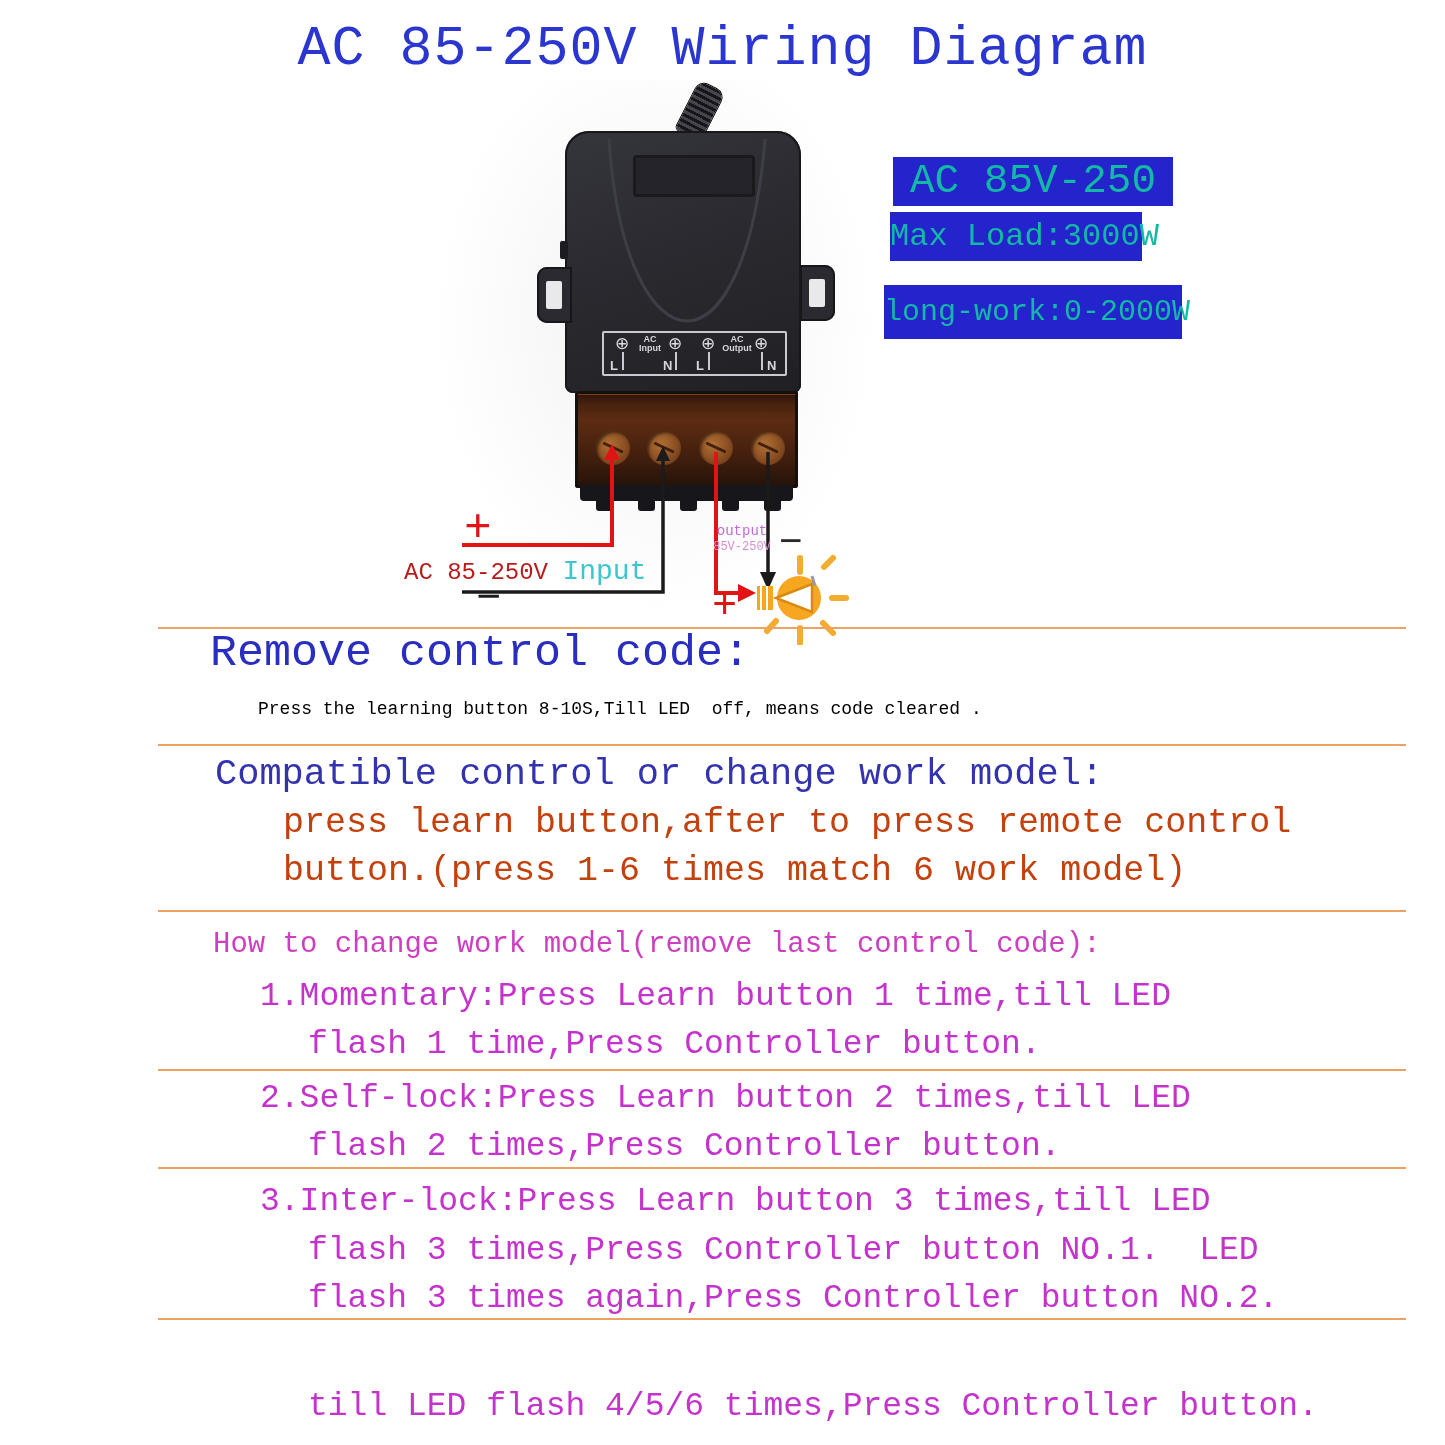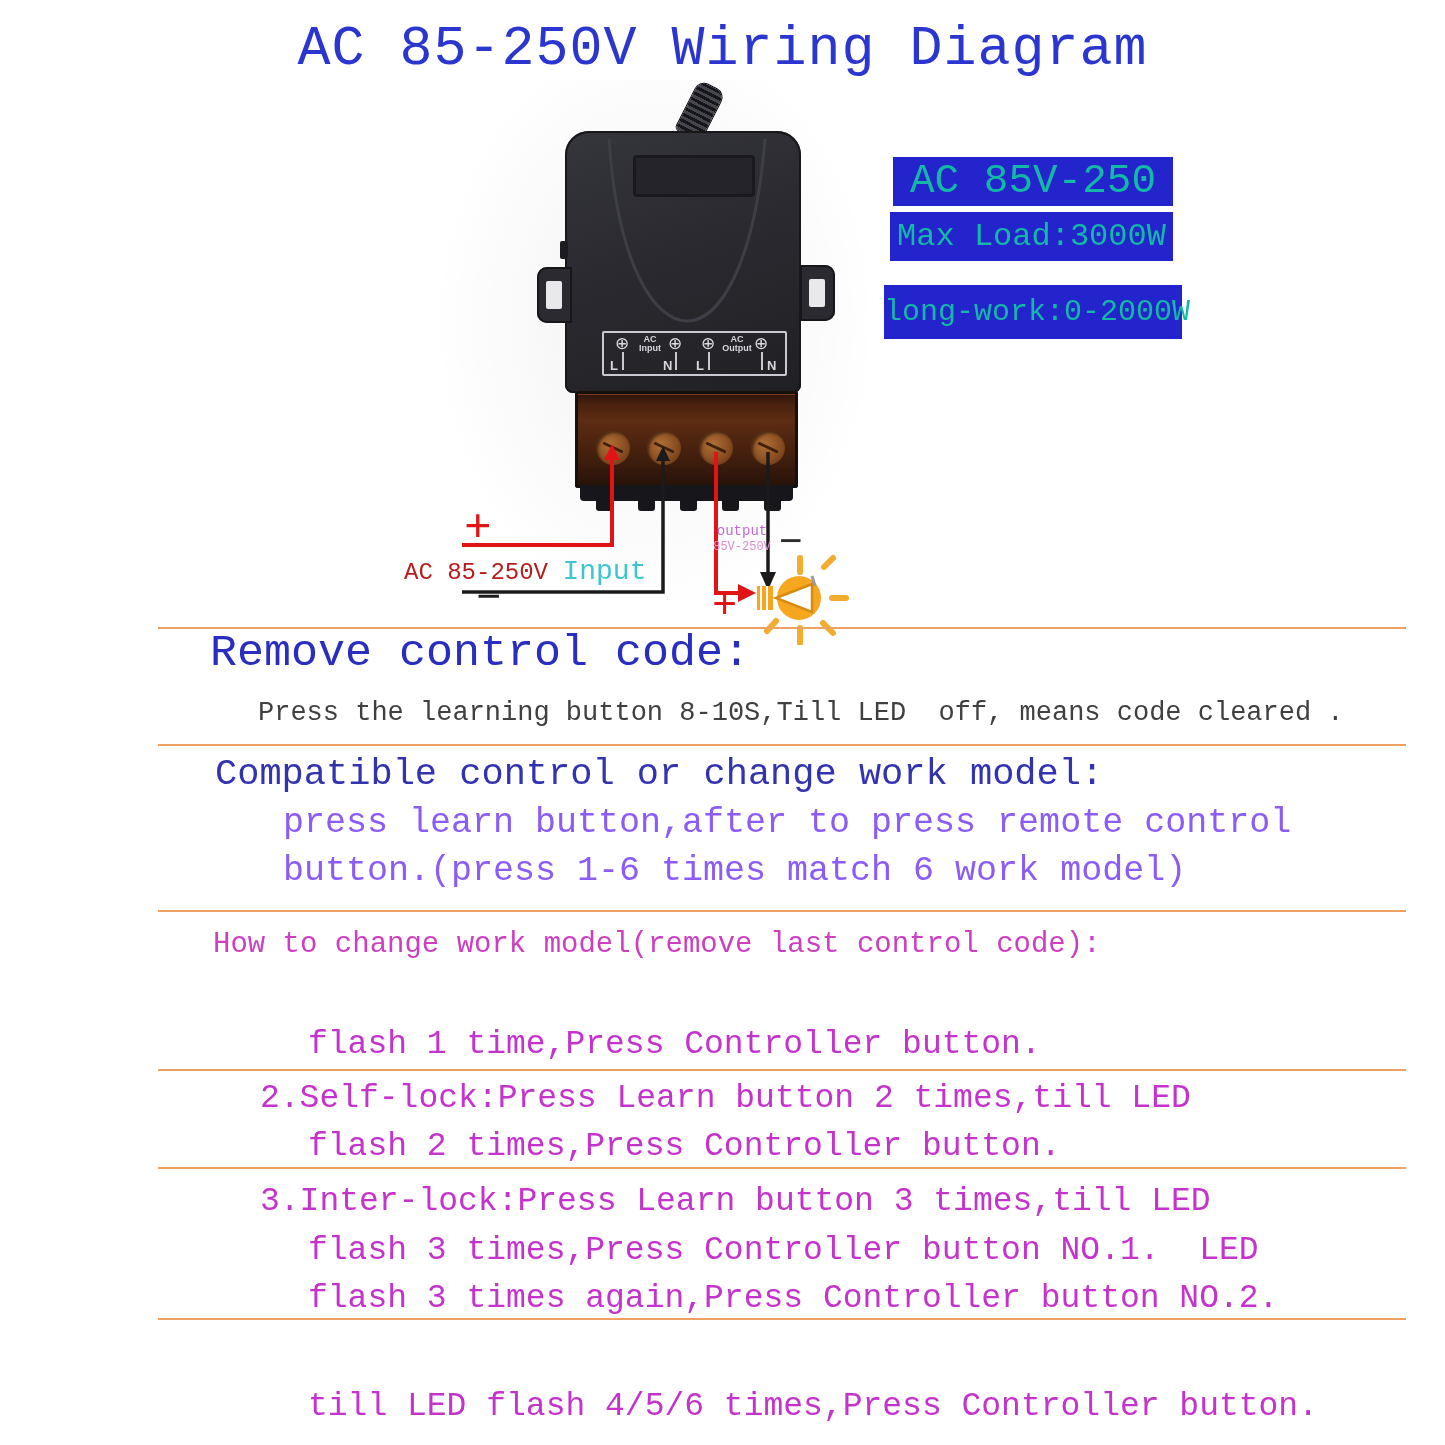--- a/index.html
+++ b/index.html
@@ -85,42 +85,42 @@
     position:absolute;left:580px;top:485px;width:213px;height:16px;background:#17171b;border-radius:0 0 4px 4px;
   }
   .tooth{position:absolute;top:14px;width:17px;height:12px;background:#17171b;border-radius:0 0 3px 3px;}
 
   
   .badge{
     position:absolute;background:#2424cc;color:#14b8a6;text-align:center;white-space:nowrap;
     font-family:"Liberation Mono","DejaVu Serif",monospace;
   }
   .badge1{left:893px;top:157px;width:280px;height:49px;font-size:41px;line-height:49px;}
-  .badge2{left:890px;top:212px;width:283px;height:49px;font-size:32px;line-height:49px;}
+  .badge2{left:890px;top:212px;width:252px;height:49px;font-size:32px;line-height:49px;}
   .badge3{left:884px;top:277px;width:298px;height:54px;font-size:30px;line-height:54px;margin-top:8px;}
 
   
   .wl{position:absolute;white-space:nowrap;line-height:1;}
   .plus-in{left:464px;top:506px;font-size:46px;color:#e01414;}
   .minus-in{left:476px;top:578px;font-size:42px;color:#1b1b1b;}
   .input-label{left:404px;top:558px;font-size:24px;}
   .input-label .v{color:#b91c1c;}
   .input-label .w{color:#3ec6cf;font-size:28px;}
   .out-label{left:703px;top:524px;width:78px;text-align:center;color:#c36ad4;font-size:14px;}
   .out-label .l2{font-size:12px;color:#d98fd2;margin-top:3px;}
   .plus-out{left:712px;top:586px;font-size:42px;color:#e01414;}
   .minus-out{left:779px;top:524px;font-size:40px;color:#2a2a2a;}
 
   
   .divider{position:absolute;left:158px;width:1248px;height:2px;background:#eda264;}
   .txt{position:absolute;white-space:pre;line-height:1;}
   .h1-blue{font-size:45px;color:#2a2ec0;}
-  .body-blue{font-size:27px;color:#404040;}
+  .body-blue{font-size:18px;color:#000000;}
   .h2-blue{font-size:37px;color:#3333b0;}
-  .l-blue{font-size:35px;color:#8b5cf6;}
+  .l-blue{font-size:35px;color:#c2410c;}
   .h-pink{font-size:29px;color:#cd3fc0;}
   .l-pink{font-size:33px;color:#c433cb;}
 </style>
 </head>
 <body>
 
 <div class="page">
 
   <div class="title">AC 85-250V Wiring Diagram</div>
 
@@ -238,20 +238,21 @@
   <div class="divider" style="top:744px"></div>
 
   <div class="txt h2-blue" style="left:215px;top:756px">Compatible control or change work model:</div>
   <div class="txt l-blue" style="left:283px;top:806px">press learn button,after to press remote control</div>
   <div class="txt l-blue" style="left:283px;top:854px">button.(press 1-6 times match 6 work model)</div>
 
   <div class="divider" style="top:910px"></div>
 
   <div class="txt h-pink" style="left:213px;top:930px">How to change work model(remove last control code):</div>
 
+  <div class="txt l-pink" style="left:260px;top:980px">1.Momentary:Press Learn button 1 time,till LED</div>
   <div class="txt l-pink" style="left:308px;top:1028px">flash 1 time,Press Controller button.</div>
 
   <div class="divider" style="top:1069px"></div>
 
   <div class="txt l-pink" style="left:260px;top:1082px">2.Self-lock:Press Learn button 2 times,till LED</div>
   <div class="txt l-pink" style="left:308px;top:1130px">flash 2 times,Press Controller button.</div>
 
   <div class="divider" style="top:1167px"></div>
 
   <div class="txt l-pink" style="left:260px;top:1185px">3.Inter-lock:Press Learn button 3 times,till LED</div>

